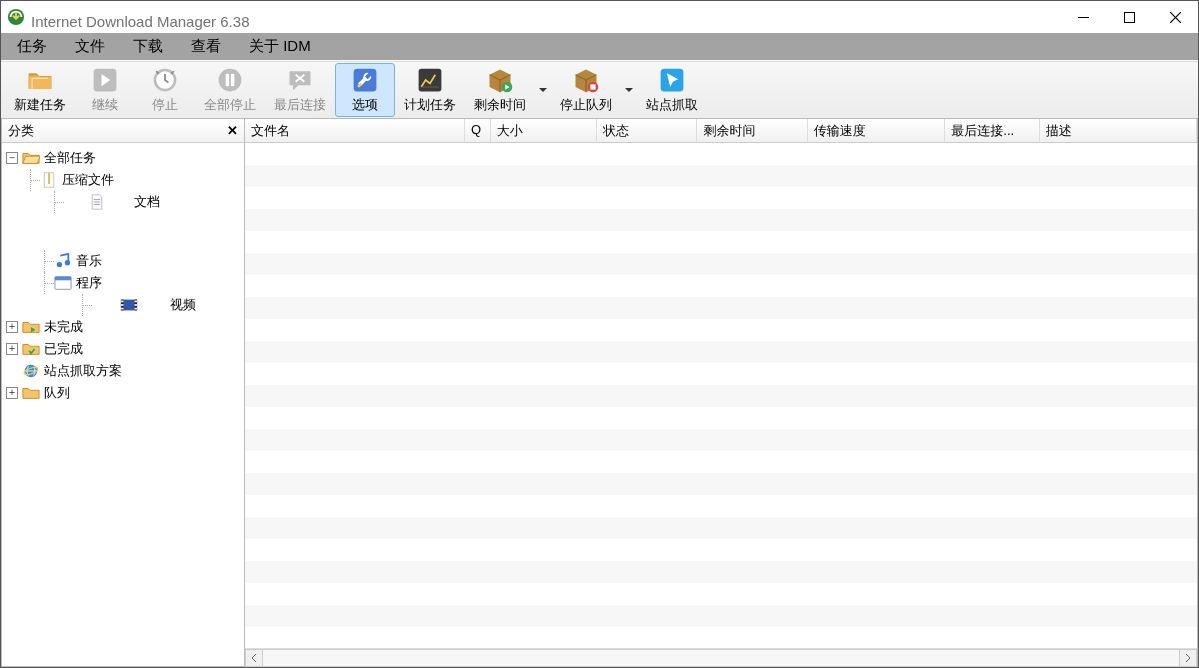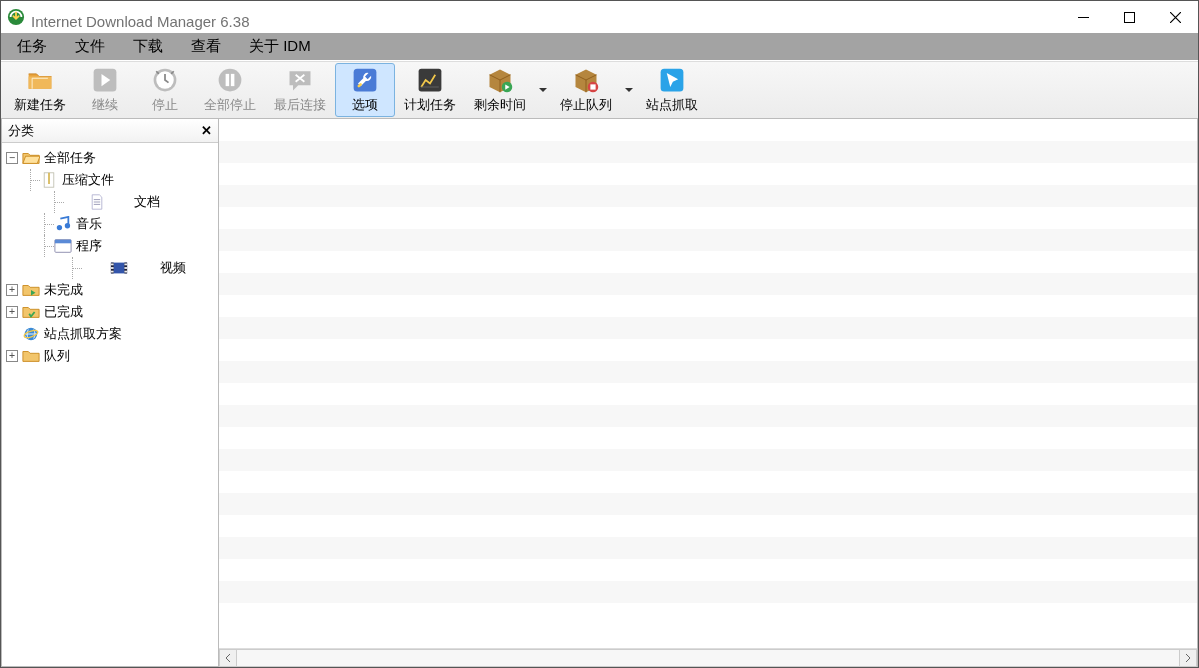--- a/index.html
+++ b/index.html
@@ -22,21 +22,21 @@
 .tool-btn { display: flex; flex-direction: column; align-items: center; justify-content: center; padding: 2px 8px 2px; height: 54px; min-width: 60px; border: 1px solid transparent; border-radius: 3px; }
 .tool-btn.selected { background: #cfe6ff; border-color: #7bb3e0; }
 .tool-btn .icon { width: 28px; height: 28px; margin-bottom: 2px; }
 .tool-btn .lbl { font-size: 13px; color: #000; white-space: nowrap; }
 .tool-btn.disabled .lbl { color: #888; }
 .tool-dd { width: 16px; height: 54px; display: flex; align-items: center; justify-content: center; }
 .tool-dd svg { width: 8px; height: 8px; }
 
 
 .main { flex: 1; display: flex; min-height: 0; }
-.sidebar { width: 218px; border: 1px solid #bbb; border-top: none; display: flex; flex-direction: column; background: #fff; }
+.sidebar { width: 244px; border: 1px solid #bbb; border-top: none; display: flex; flex-direction: column; background: #fff; }
 .sidebar-header { height: 24px; display: flex; align-items: center; padding: 0 6px; border-bottom: 1px solid #ccc; background: linear-gradient(#fff,#f2f2f2); font-size: 13px; }
 .sidebar-header .close-x { margin-left: auto; font-family: Arial; font-weight: bold; cursor: pointer; }
 .tree { flex: 1; overflow: auto; padding: 4px 0; }
 .tree-row { display: flex; align-items: center; height: 22px; padding-left: 4px; white-space: nowrap; }
 .tree-toggle { width: 12px; height: 12px; border: 1px solid #888; display: flex; align-items: center; justify-content: center; font-size: 10px; line-height: 1; margin-right: 4px; background: #fff; color: #555; font-family: monospace; }
 .tree-toggle.empty { border: none; }
 .tree-icon { width: 18px; height: 16px; margin-right: 4px; display: flex; align-items: center; justify-content: center; }
 .tree-conn { width: 18px; display: flex; justify-content: center; align-items: center; color: #bbb; position: relative; height: 22px; }
 .tree-conn::before { content: ""; position: absolute; left: 8px; top: 0; bottom: 0; border-left: 1px dotted #aaa; }
 .tree-conn.h::after { content: ""; position: absolute; left: 8px; right: 0; top: 50%; border-top: 1px dotted #aaa; }
@@ -219,21 +219,21 @@
             <span class="tree-toggle empty"></span>
             <span class="tree-conn h"></span>
             <span class="tree-icon">
               <svg width="18" height="16" viewBox="0 0 16 20">
                 <path d="M2 1h9l3 3v15H2z" fill="#fff" stroke="#aac"></path>
                 <path d="M4 7h8M4 10h8M4 13h8" stroke="#88a"></path>
               </svg>
             </span>
             <span>文档</span>
           </div>
-          <div class="tree-row" style="padding-left: 18px;">
+          <div class="tree-row" style="padding-left: 18px; margin-top: 37px;">
             <span class="tree-toggle empty"></span>
             <span class="tree-conn h"></span>
             <span class="tree-icon">
               <svg width="18" height="16" viewBox="0 0 18 18">
                 <path d="M6 3l9-2v10" fill="none" stroke="#3a7bd6" stroke-width="2"></path>
                 <circle cx="5" cy="13" r="3" fill="#3a7bd6"></circle>
                 <circle cx="14" cy="11" r="3" fill="#3a7bd6"></circle>
               </svg>
             </span>
             <span>音乐</span>
@@ -242,21 +242,21 @@
             <span class="tree-toggle empty"></span>
             <span class="tree-conn h"></span>
             <span class="tree-icon">
               <svg width="18" height="16" viewBox="0 0 20 16">
                 <rect x="1" y="1" width="18" height="14" rx="1" fill="#fff" stroke="#88a"></rect>
                 <rect x="1" y="1" width="18" height="4" fill="#5a8ad6"></rect>
               </svg>
             </span>
             <span>程序</span>
           </div>
-          <div class="tree-row" style="padding-left: 18px; gap: 28px;">
+          <div class="tree-row" style="padding-left: 28px; gap: 28px;">
             <span class="tree-toggle empty"></span>
             <span class="tree-conn h"></span>
             <span class="tree-icon">
               <svg width="18" height="16" viewBox="0 0 20 16">
                 <rect x="1" y="2" width="18" height="12" fill="#3355aa"></rect>
                 <rect x="1" y="2" width="3" height="12" fill="#223"></rect>
                 <rect x="16" y="2" width="3" height="12" fill="#223"></rect>
                 <rect x="1" y="3" width="3" height="2" fill="#eee"></rect>
                 <rect x="1" y="7" width="3" height="2" fill="#eee"></rect>
                 <rect x="1" y="11" width="3" height="2" fill="#eee"></rect>
@@ -304,20 +304,30 @@
               <svg width="18" height="16" viewBox="0 0 20 16">
                 <path d="M1 3h6l2 2h10v9H1z" fill="#f2c56b" stroke="#c98a1f"></path>
               </svg>
             </span>
             <span>队列</span>
           </div>
         </div>
     </div>
 
     <div class="content">
+      <div class="table-header" id="thead">
+          <div class="th" style="width: 224px;">文件名</div>
+          <div class="th" style="width: 26px;">Q</div>
+          <div class="th" style="width: 108px;">大小</div>
+          <div class="th" style="width: 102px;">状态</div>
+          <div class="th" style="width: 112px;">剩余时间</div>
+          <div class="th" style="width: 140px;">传输速度</div>
+          <div class="th" style="width: 96px;">最后连接...</div>
+          <div class="th" style="width: 160px;">描述</div>
+        </div>
       <div class="grid" id="grid">
           <div class="row-stripe"></div>
           <div class="row-stripe"></div>
           <div class="row-stripe"></div>
           <div class="row-stripe"></div>
           <div class="row-stripe"></div>
           <div class="row-stripe"></div>
           <div class="row-stripe"></div>
           <div class="row-stripe"></div>
           <div class="row-stripe"></div>

